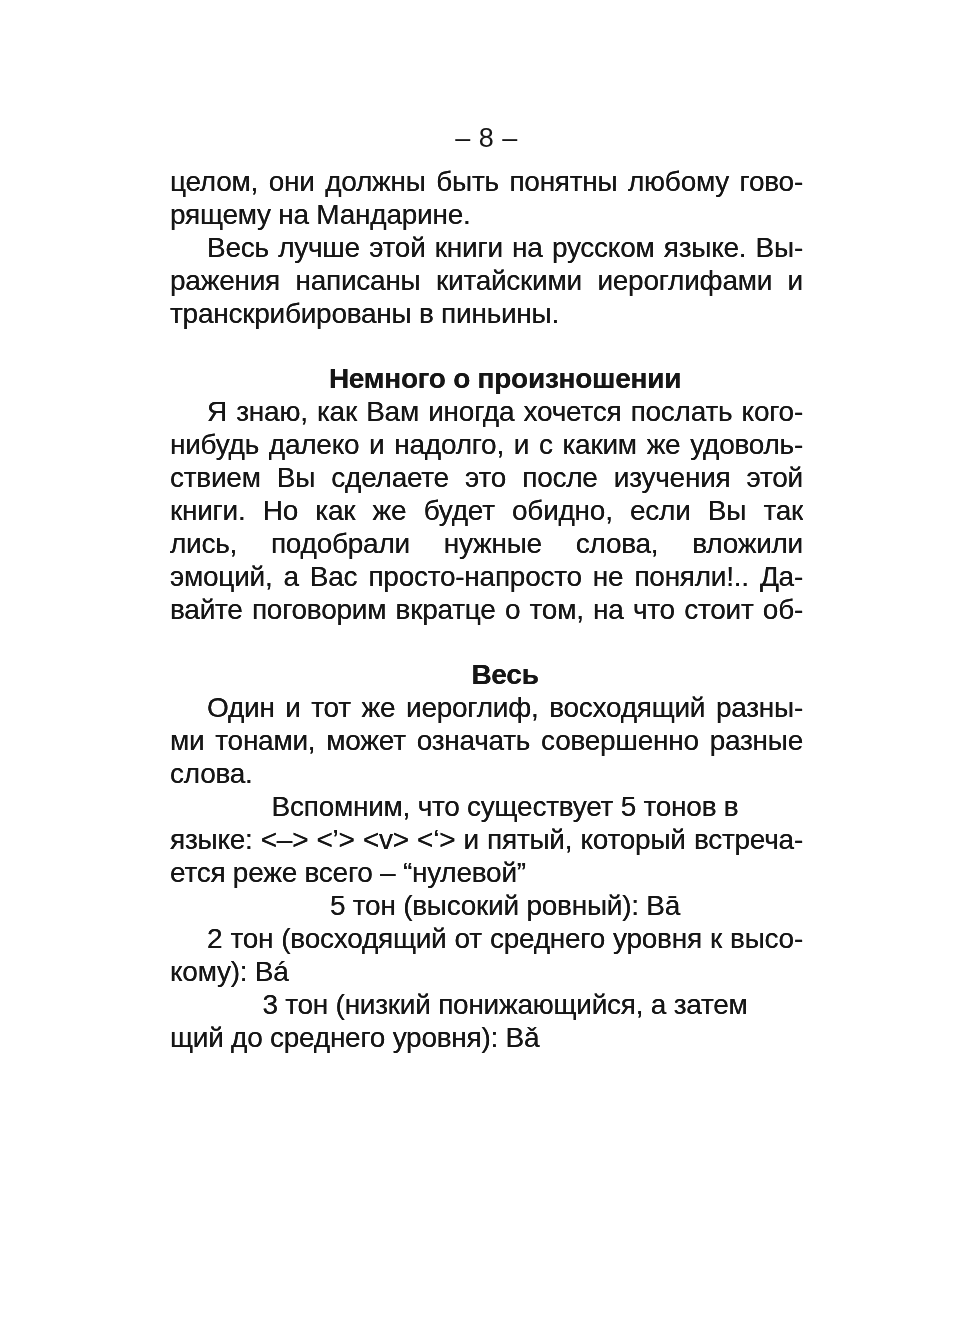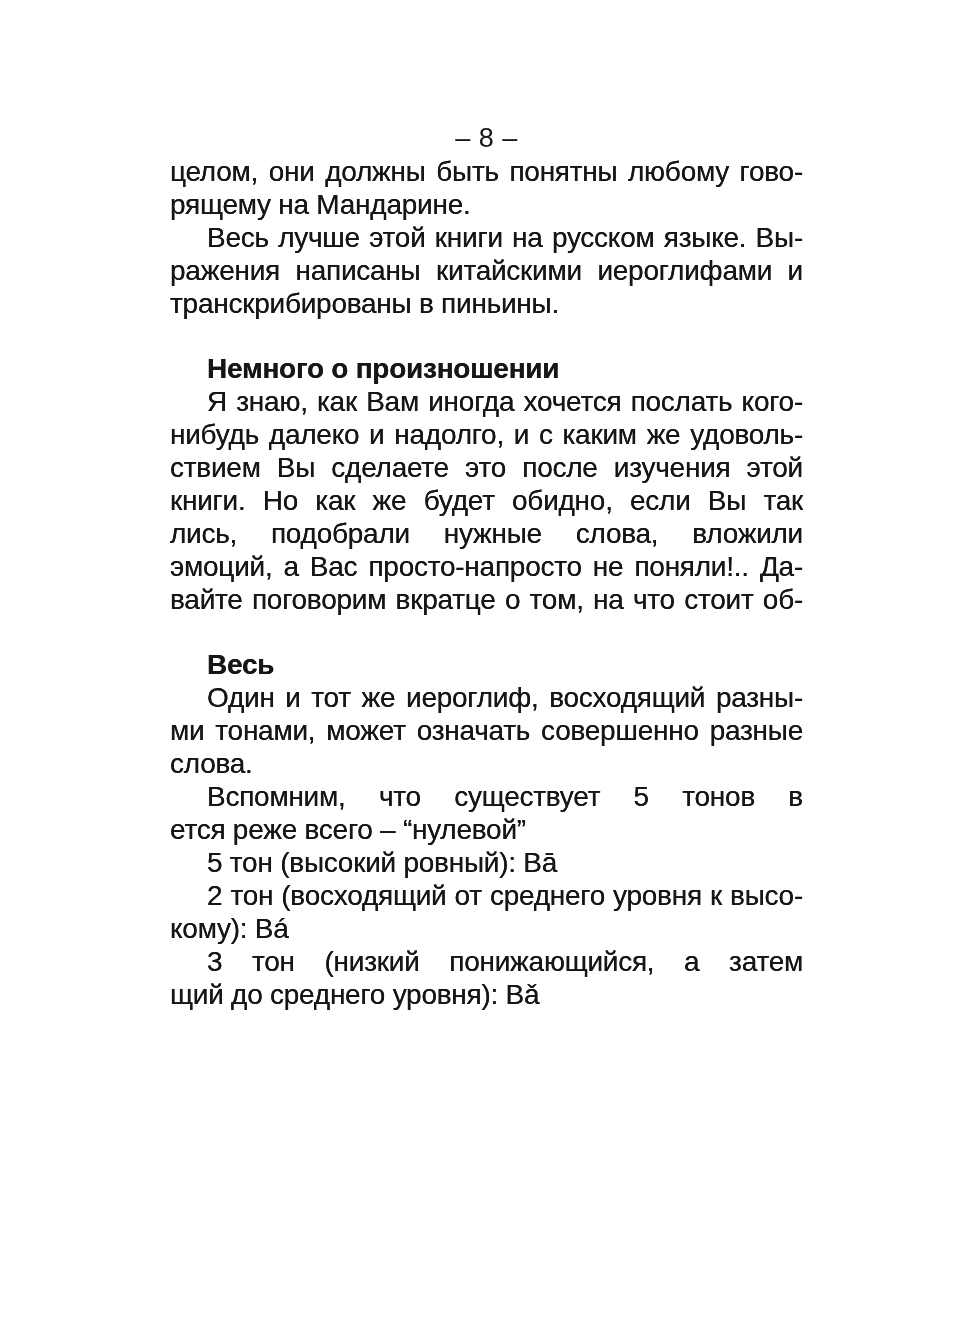--- a/index.html
+++ b/index.html
@@ -16,40 +16,41 @@
   }
   .pageno{
     margin-left:170px;
     width:633px;
     text-align:center;
     font-size:27px;
     line-height:33px;
     letter-spacing:0.5px;
   }
   .content{
+    margin-top:10px;
     margin-left:170px;
     width:633px;
     font-size:28px;
     line-height:33px;
     letter-spacing:-0.25px;
     text-shadow:0 0 0.4px currentColor;
   }
   .block{margin:0;}
   .block.heading{font-weight:bold;margin-top:32px;}
   .line{
     height:33px;
     overflow:hidden;
     text-align:left;
   }
   .line.j{
     text-align:justify;
     -moz-text-align-last:justify;
     text-align-last:justify;
   }
-  .line.ind{padding-left:37px;}
+  .line.ind{padding-left:37px;text-align:center;}
 </style>
 </head>
 <body>
 
 <div class="page" style="color: rgb(22, 22, 22); background: rgb(255, 255, 255);">
   <div class="pageno">– 8 –</div>
   <div class="content" id="content">
       <div class="block paragraph">
         <div class="line j">целом, они должны быть понятны любому гово-</div>
         <div class="line">рящему на Мандарине.</div>
@@ -74,20 +75,21 @@
       <div class="block heading">
         <div class="line ind">Весь</div>
       </div>
       <div class="block paragraph">
         <div class="line j ind">Один и тот же иероглиф, восходящий разны-</div>
         <div class="line j">ми тонами, может означать совершенно разные</div>
         <div class="line">слова.</div>
       </div>
       <div class="block paragraph">
         <div class="line j ind">Вспомним, что существует 5 тонов в китайском</div>
+        <div class="line j">языке: &lt;–&gt; &lt;’&gt; &lt;v&gt; &lt;‘&gt; и пятый, который встреча-</div>
         <div class="line">ется реже всего – “нулевой”</div>
       </div>
       <div class="block paragraph">
         <div class="line ind">5 тон (высокий ровный): Bā</div>
       </div>
       <div class="block paragraph">
         <div class="line j ind">2 тон (восходящий от среднего уровня к высо-</div>
         <div class="line">кому): Bá</div>
       </div>
       <div class="block paragraph">

